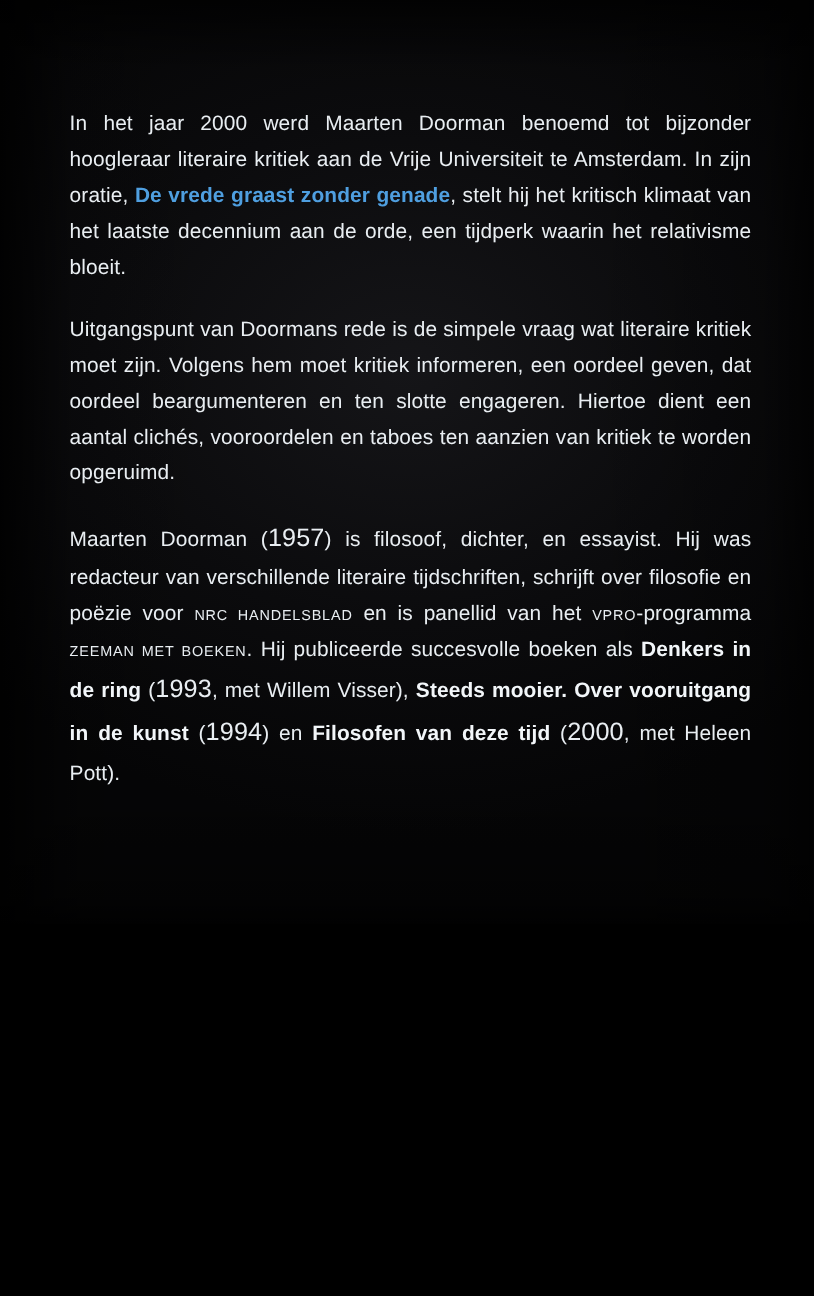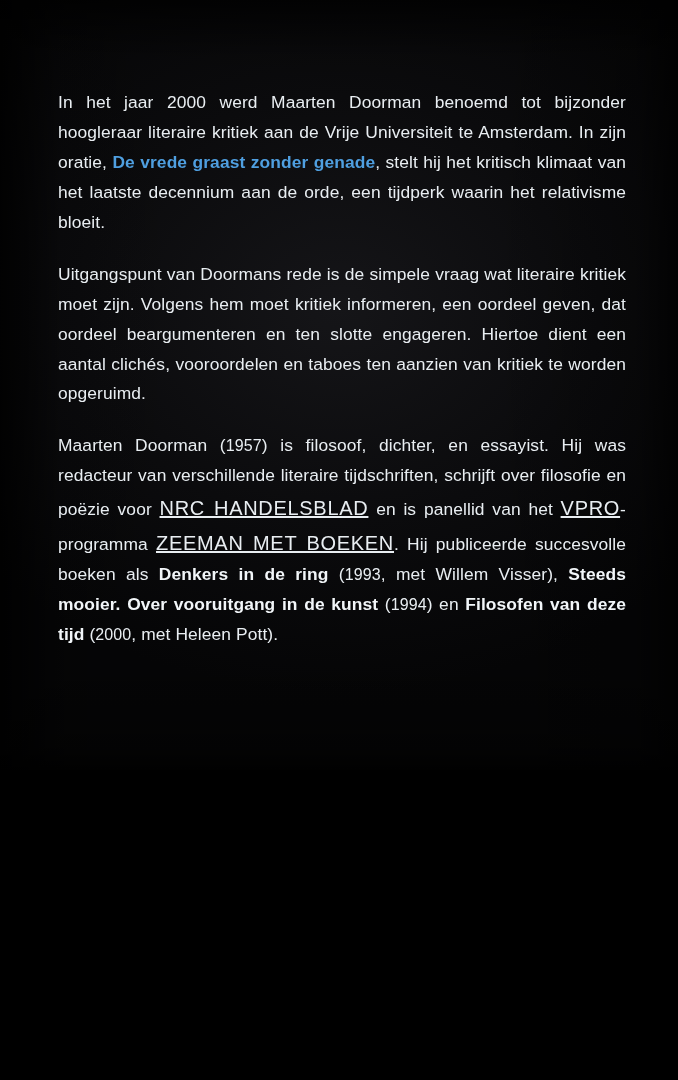--- a/index.html
+++ b/index.html
@@ -71,26 +71,25 @@
 
   .hl {
     color: #4f9fe0;
     font-weight: bold;
   }
   .b {
     font-weight: bold;
     color: #f2f6f9;
   }
   .smallcaps {
-    font-size: 20px;
+    font-size: 12px;
     letter-spacing: 0.7px;
-    text-decoration: underline;
   }
   .yr {
-    font-size: 16px;
+    font-size: 21px;
   }
 
   
   #barcode {
     position: absolute;
     left: 62px;
     top: 876px;
     width: 152px;
     height: 136px;
     background: #ffffff;

